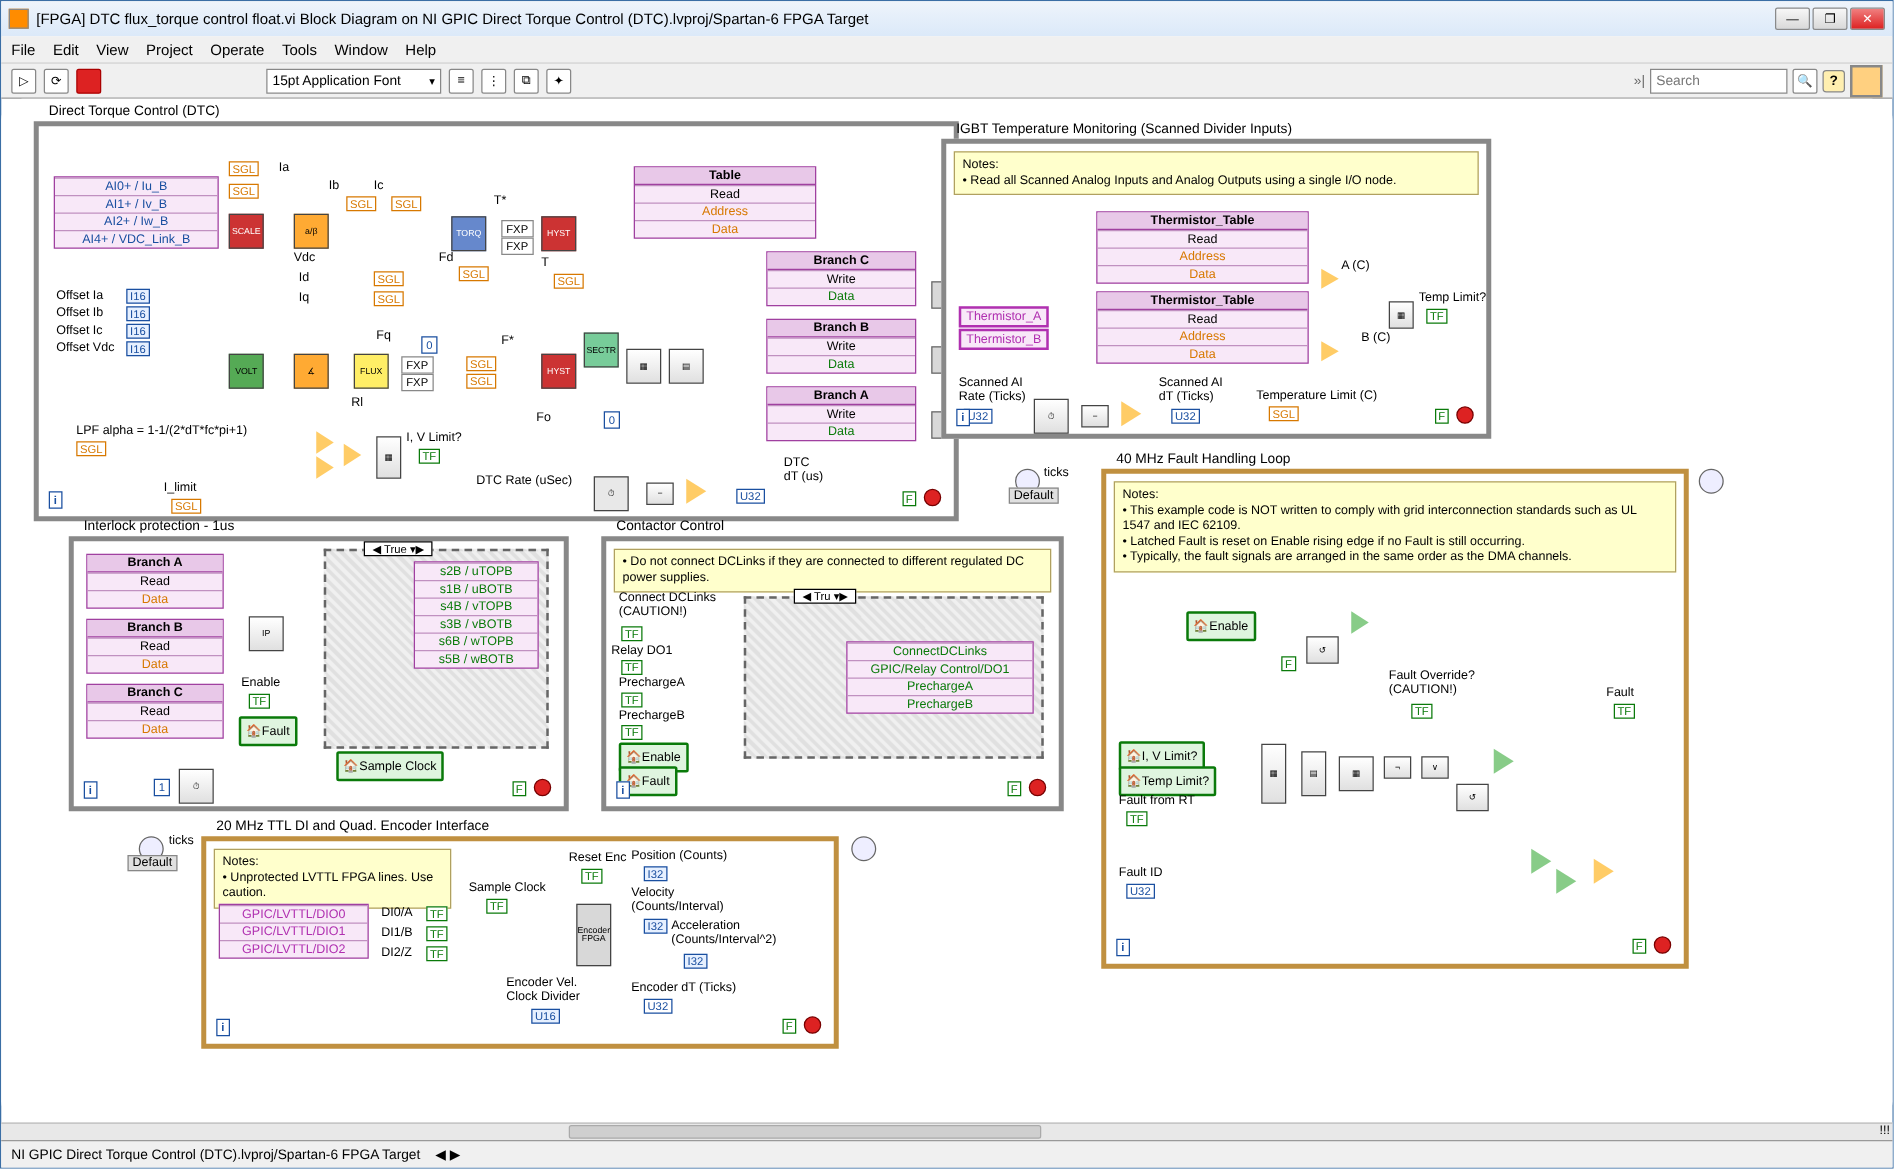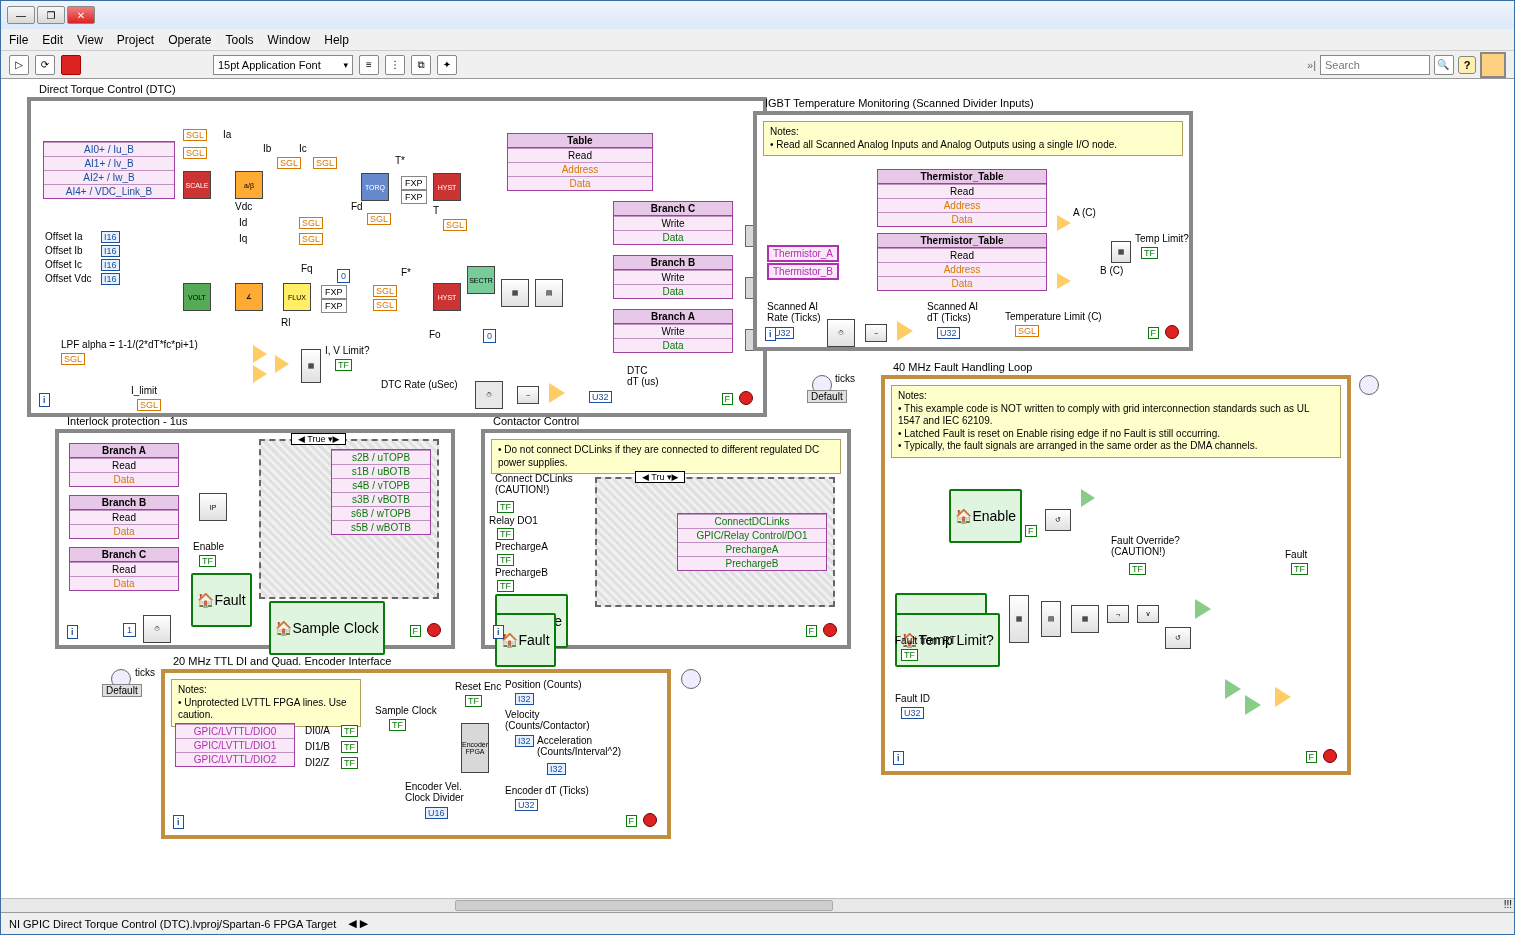--- a/index.html
+++ b/index.html
@@ -35,37 +35,41 @@
   .tf  { border:1px solid #0a7a0a; color:#0a7a0a; background:#fff; padding:0 2px; font-size:9px;}
   .u32 { border:1px solid #1a4fa0; color:#1a4fa0; background:#fff; padding:0 2px; font-size:9px;}
   .i16 { border:1px solid #1a4fa0; color:#1a4fa0; background:#e6f0ff; padding:0 2px; font-size:9px;}
   .i32 { border:1px solid #1a4fa0; color:#1a4fa0; background:#e6f0ff; padding:0 2px; font-size:9px;}
   .u16 { border:1px solid #1a4fa0; color:#1a4fa0; background:#e6f0ff; padding:0 2px; font-size:9px;}
   .label { position:absolute; font-size:10px; white-space:nowrap; }
   .small-node { width:22px; height:22px; border:1px solid #666; background:#fff; position:absolute;}
   .statusbar { height:22px; border-top:1px solid #999; background:#f0f0f0; display:flex; align-items:center; padding:0 8px; gap:8px;}
   .scrollbar-h { height:14px; background:#e8e8e8; border-top:1px solid #bbb; position:relative;}
   .scrollbar-h .thumb{ position:absolute; left:30%; width:25%; top:1px; bottom:1px; background:#cfcfcf; border:1px solid #aaa; border-radius:2px;}
-  .greenlocal { border:2px solid #0a7a0a; background:#dff5df; padding:17px 4px; font-size:14px; position:absolute; border-radius:2px;}
+  .greenlocal { border:2px solid #0a7a0a; background:#dff5df; padding:4px 4px; font-size:10px; position:absolute; border-radius:2px;}
   .pinkio { border:2px solid #b030b0; background:#f8e8f8; padding:1px 4px; font-size:10px; color:#b030b0; position:absolute;}
   .subvi { width:28px; height:28px; border:1px solid #444; background:linear-gradient(#fff,#e0e0e0); position:absolute; font-size:7px; display:flex; align-items:center; justify-content:center; text-align:center;}
   .stopbtn { width:14px; height:14px; background:#d22; border:1px solid #700; border-radius:50%; position:absolute;}
   .truefalse{ border:1px solid #000; background:#fff; padding:0 6px; font-size:9px; position:absolute;}
   .casebox{ position:absolute; border:2px dashed #666; background:repeating-linear-gradient(45deg,#f0f0f0,#f0f0f0 3px,#e0e0e0 3px,#e0e0e0 6px);}
   .helpicon{ width:18px;height:18px;border:1px solid #888;background:#ffefb0;border-radius:3px;display:flex;align-items:center;justify-content:center;font-weight:bold;}
   .appicon{ width:26px;height:26px;border:2px solid #888;background:#ffd080;}
   .ticks { position:absolute; font-size:10px; }
   .clockicon{ width:20px;height:20px;border:1px solid #666;border-radius:50%;background:#eef;position:absolute;}
 </style>
 </head>
 <body>
 
 <div class="window">
 
   <div class="titlebar">
+    <div style="display:flex;align-items:center;">
+      <div class="titlebar-icon"></div>
+      <div class="titlebar-text">[FPGA] DTC flux_torque control float.vi Block Diagram on NI GPIC Direct Torque Control (DTC).lvproj/Spartan-6 FPGA Target</div>
+    </div>
     <div class="winbtns">
       <div class="winbtn">—</div>
       <div class="winbtn">❐</div>
       <div class="winbtn close">✕</div>
     </div>
   </div>
 
   <div class="menubar">
     <span>File</span>
     <span>Edit</span>
@@ -319,21 +323,21 @@
 
       <div class="subvi" style="left:296px;top:50px;height:50px;background:#d8d8d8;">Encoder<br>FPGA</div>
 
       <div class="label" style="left:240px;top:108px;white-space:pre;">Encoder Vel.
 Clock Divider</div>
       <span class="u16" style="position:absolute;left:260px;top:134px;">U16</span>
 
       <div class="label" style="left:340px;top:6px;">Position (Counts)</div>
       <span class="i32" style="position:absolute;left:350px;top:20px;">I32</span>
       <div class="label" style="left:340px;top:36px;white-space:pre;">Velocity
-(Counts/Contactor)</div>
+(Counts/Interval)</div>
       <span class="i32" style="position:absolute;left:350px;top:62px;">I32</span>
       <div class="label" style="left:372px;top:62px;white-space:pre;">Acceleration
 (Counts/Interval^2)</div>
       <span class="i32" style="position:absolute;left:382px;top:90px;">I32</span>
       <div class="label" style="left:340px;top:112px;">Encoder dT (Ticks)</div>
       <span class="u32" style="position:absolute;left:350px;top:126px;">U32</span>
 
       <span class="ctrl" style="position:absolute;left:8px;bottom:6px;border-color:#1a4fa0;color:#1a4fa0;font-weight:bold;">i</span>
       <span class="tf" style="position:absolute;right:30px;bottom:8px;">F</span>
       <div class="stopbtn" style="right:10px;bottom:8px;"></div>
@@ -356,21 +360,21 @@
       </div>
       <div class="node" style="left:120px;top:118px;width:170px;">
         <div class="node-hdr">Thermistor_Table</div>
         <div class="node-row">Read</div>
         <div class="node-row orange">Address</div>
         <div class="node-row orange">Data</div>
       </div>
 
       <div class="label" style="left:316px;top:92px;">A (C)</div>
       <div style="position:absolute;left:300px;top:100px;width:0;height:0;border-top:8px solid transparent;border-bottom:8px solid transparent;border-left:14px solid #ffcc66;"></div>
-      <div class="label" style="left:323px;top:150px;padding-left:20px;">B (C)</div>
+      <div class="label" style="left:312px;top:150px;padding-left:20px;">B (C)</div>
       <div style="position:absolute;left:300px;top:158px;width:0;height:0;border-top:8px solid transparent;border-bottom:8px solid transparent;border-left:14px solid #ffcc66;"></div>
 
       <div class="label" style="left:378px;top:118px;">Temp Limit?</div>
       <div class="subvi" style="left:354px;top:126px;width:20px;height:22px;">▦</div>
       <span class="tf" style="position:absolute;left:384px;top:132px;">TF</span>
 
       <div class="label" style="left:10px;top:186px;white-space:pre;">Scanned AI
 Rate (Ticks)</div>
       <span class="u32" style="position:absolute;left:14px;top:212px;">U32</span>
       <div class="subvi" style="left:70px;top:204px;">⏱</div>

